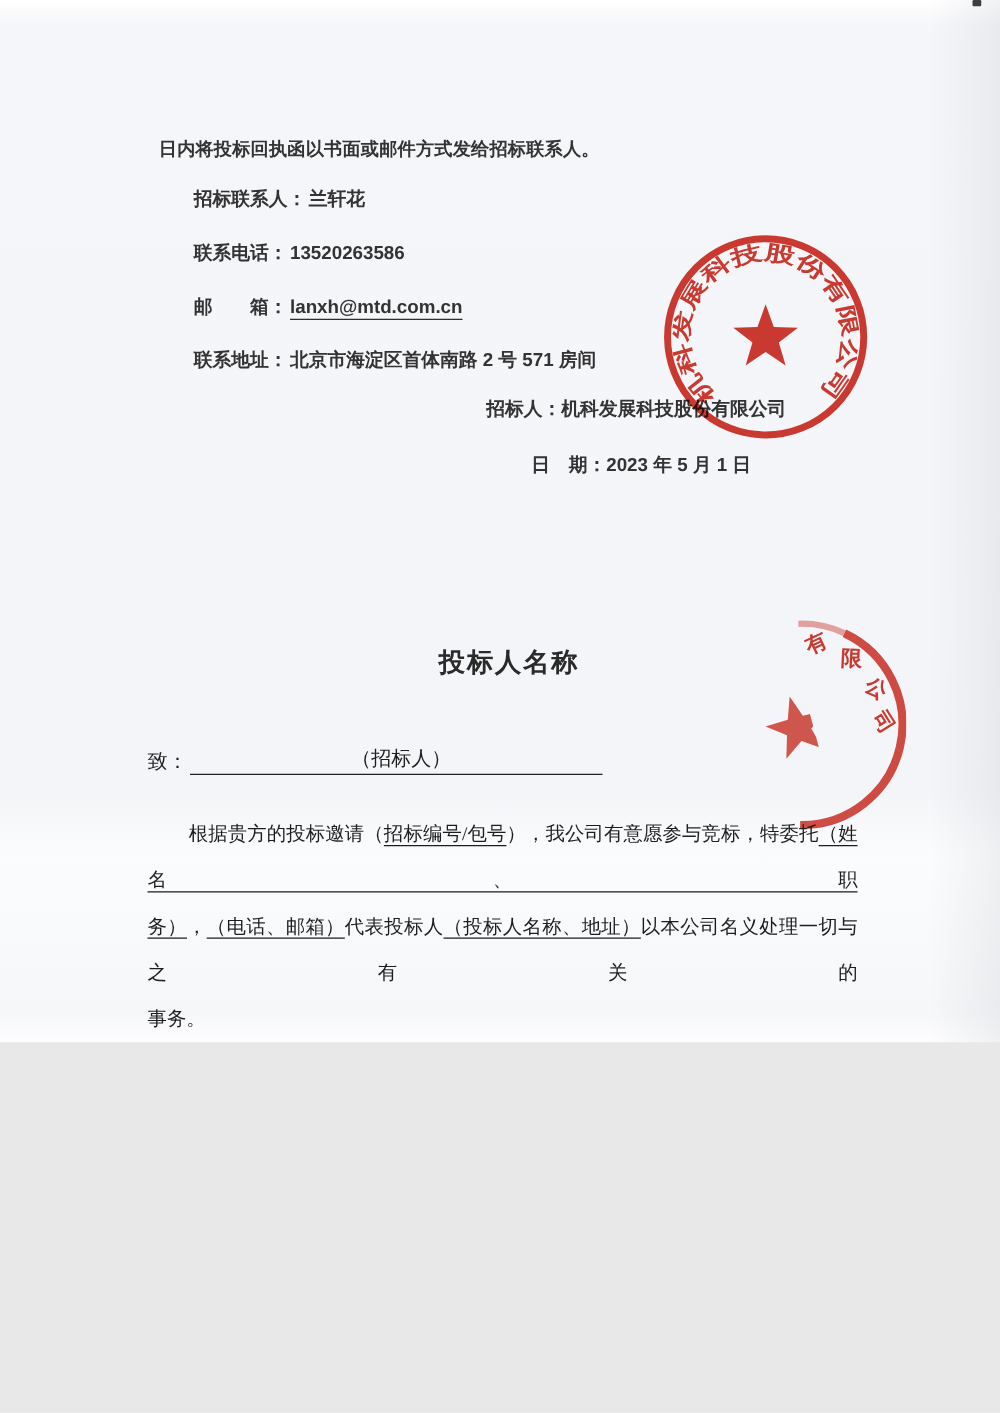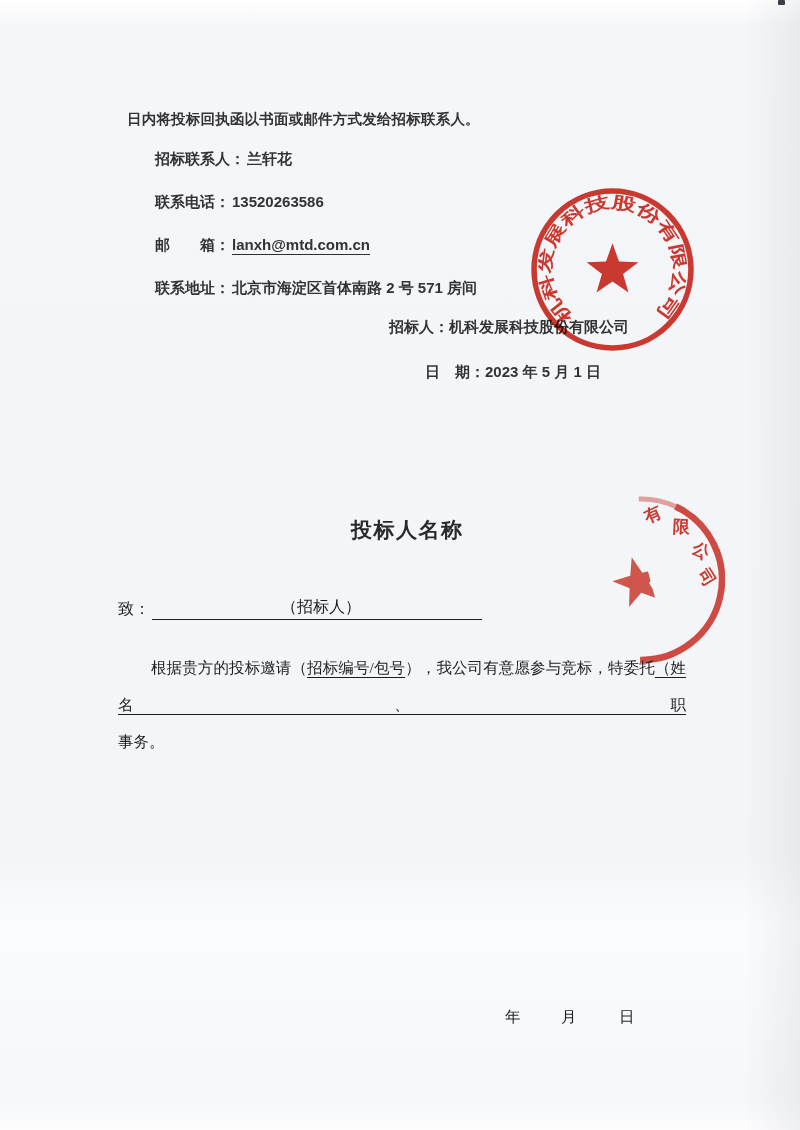--- a/index.html
+++ b/index.html
@@ -1,17 +1,17 @@
 <!DOCTYPE html>
 <html style="--seal-color: #cf2a1f;"><head>
 <meta charset="utf-8">
 <style>
   html,body{margin:0;padding:0;background:#e8e8e8;}
   .page{
-    position:relative;width:800px;height:1130px;overflow:hidden;
+    position:relative;width:800px;height:834px;overflow:hidden;
     background:
       linear-gradient(90deg, rgba(120,130,142,0) 93%, rgba(120,130,142,0.07) 98%, rgba(120,130,142,0.10) 100%),
       linear-gradient(180deg,#ffffff 0%, #f5f6f9 2.5%, #f4f5f8 76%, #fbfcfd 82%, #f6f7f9 97%, #fdfdfe 100%);
     font-family:"Liberation Sans", sans-serif;
     color:#2b2b2b;
   }
   .sans{font-family:"Liberation Sans", sans-serif;font-weight:600;color:#333;}
   .serif{font-family:"Liberation Serif", serif;font-weight:400;color:#1d1d1d;text-align:center;}
   .abs{position:absolute;white-space:nowrap;}
   .intro{left:127px;top:110px;font-size:14.5px;letter-spacing:0.2px;}
@@ -97,20 +97,21 @@
   </svg>
 
   <div class="abs title">投标人名称</div>
 
   <div class="abs serif toline">
     <span>致：</span><span class="fill-line to-fill"><span style="margin-left:8px">（招标人）</span></span>
   </div>
 
   <div class="para">
     <div class="pline first"><span>根据贵方的投标邀请（</span><span class="useg">招标编号/包号</span><span>），我公司有意愿参与竞标，特委托</span><span class="useg">（姓名、职</span></div>
+    <div class="pline"><span class="useg">务）</span><span>，</span><span class="useg">（电话、邮箱）</span><span>代表投标人</span><span class="useg">（投标人名称、地址）</span><span>以本公司名义处理一切与之有关的</span></div>
     <div class="pline last"><span>事务。</span></div>
   </div>
 
 
   <div class="abs serif ymd" style="left:505px">年</div>
   <div class="abs serif ymd" style="left:561px">月</div>
   <div class="abs serif ymd" style="left:619px">日</div>
 
   <div class="speck"></div>
 </div>

